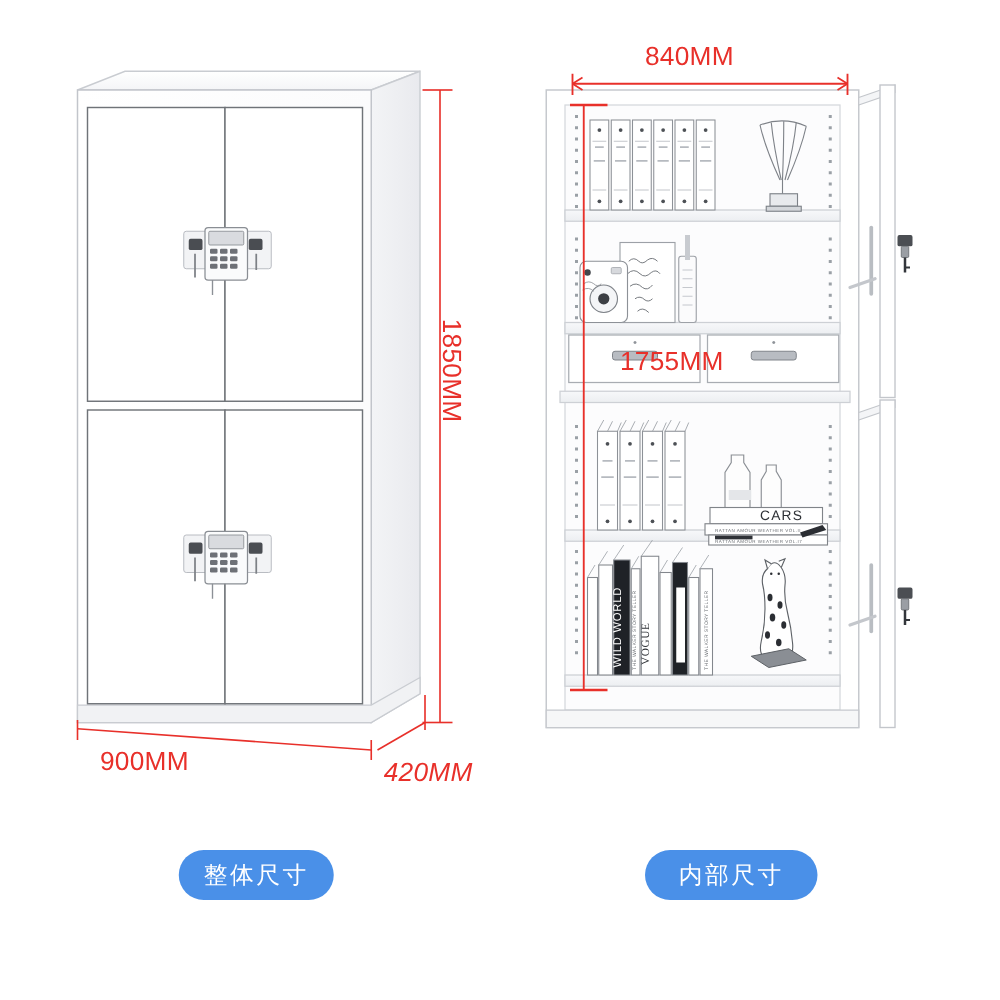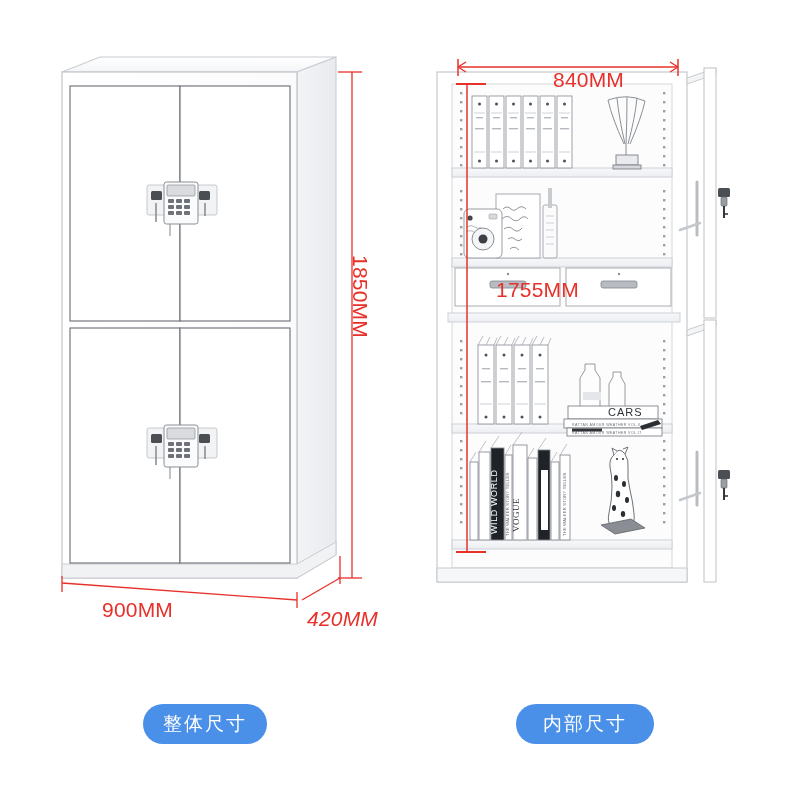--- a/index.html
+++ b/index.html
@@ -32,21 +32,20 @@
     height:40px;
     border-radius:20px;
     background:#4a90e8;
     color:#ffffff;
     display:flex;align-items:center;justify-content:center;
     font-size:19px;
     letter-spacing:2px;
     font-family:"DejaVu Sans","Liberation Sans",sans-serif;
     user-select:none;
     cursor:pointer;
-    margin-top:24px;
   }
   svg{display:block;position:absolute;top:0;left:0;overflow:visible;}
 </style>
 </head>
 <body>
 
 <div id="stage">
 
   <svg width="800" height="800">
     <defs>
@@ -147,21 +146,21 @@
       <path d="M62 583 L297 600" stroke-width="1.3"></path>
       <path d="M62 576 L62 592" stroke-width="1.3"></path>
       <path d="M297 592 L297 608" stroke-width="1.3"></path>
 
       <path d="M302 600 L340 578" stroke-width="1.3"></path>
       <path d="M340 556 L340 584" stroke-width="1.3"></path>
     </g>
   </svg>
 
   <div class="dim dim-vert" style="left:372px;top:255px;">1850MM</div>
-  <div class="dim" style="left:102px;top:598px;">900MM</div>
+  <div class="dim" style="left:80px;top:598px;">900MM</div>
   <div class="dim" style="left:307px;top:607px;font-style:italic;">420MM</div>
 
   <svg width="800" height="800">
 
     <g>
 
       <rect x="437" y="72" width="250" height="510" fill="#ffffff" stroke="#c6c9ce" stroke-width="1.2"></rect>
 
       <rect x="452" y="84" width="220" height="484" fill="#fcfcfd" stroke="#d5d8dc" stroke-width="1"></rect>
     </g>
@@ -485,19 +484,19 @@
       <path d="M678 59 L678 76" stroke-width="1.5"></path>
       <path d="M458 67 L466 62 M458 67 L466 72" stroke-width="1.4"></path>
       <path d="M678 67 L670 62 M678 67 L670 72" stroke-width="1.4"></path>
 
       <path d="M467 84 L467 552" stroke-width="1.5"></path>
       <path d="M456 84 L486 84" stroke-width="2"></path>
       <path d="M456 552 L486 552" stroke-width="2"></path>
     </g>
   </svg>
 
-  <div class="dim" style="left:553px;top:34px;margin-top:34px;">840MM</div>
+  <div class="dim" style="left:516px;top:34px;">840MM</div>
   <div class="dim" style="left:496px;top:278px;">1755MM</div>
 
   <div class="pill" style="left:143px;top:680px;width:124px;">整体尺寸</div>
   <div class="pill" style="left:516px;top:680px;width:138px;">内部尺寸</div>
 
 </div>
 
 </body></html>

